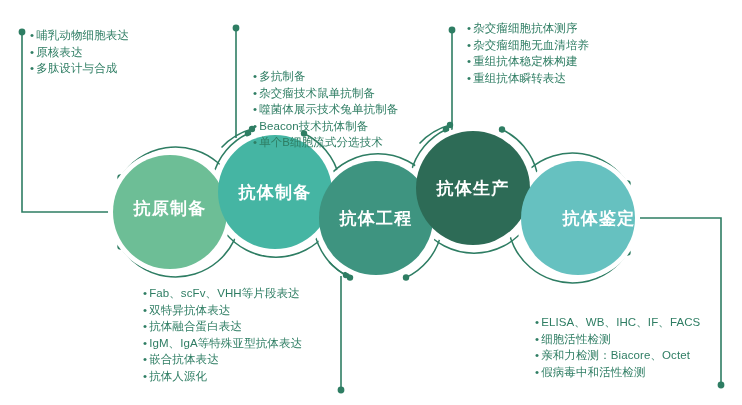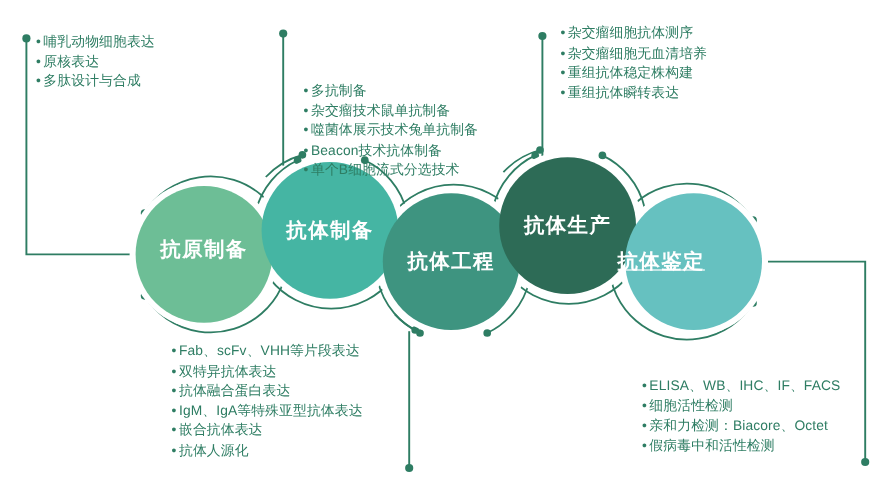--- a/index.html
+++ b/index.html
@@ -151,21 +151,21 @@
       <circle cx="376" cy="218" r="57" fill="#3E9480"></circle>
       <circle cx="473" cy="188" r="57" fill="#2D6B56"></circle>
       <circle cx="578" cy="218" r="57" fill="#66C1C0"></circle>
     </g>
   </svg>
 
   <div class="circle-label" style="left:170px; top:208px;">抗原制备</div>
   <div class="circle-label" style="left:275px; top:192px;">抗体制备</div>
   <div class="circle-label" style="left:376px; top:218px;">抗体工程</div>
   <div class="circle-label" style="left:473px; top:188px;">抗体生产</div>
-  <div class="circle-label" style="left:551px; top:218px;text-decoration:underline;">抗体鉴定</div>
+  <div class="circle-label" style="left:599px; top:218px;">抗体鉴定</div>
 
   <div class="note" id="note-tl">
     <div><span class="bullet">•</span><span>哺乳动物细胞表达</span></div>
     <div><span class="bullet">•</span><span>原核表达</span></div>
     <div><span class="bullet">•</span><span>多肽设计与合成</span></div>
   </div>
 
   <div class="note" id="note-tm">
     <div><span class="bullet">•</span><span>多抗制备</span></div>
     <div><span class="bullet">•</span><span>杂交瘤技术鼠单抗制备</span></div>

